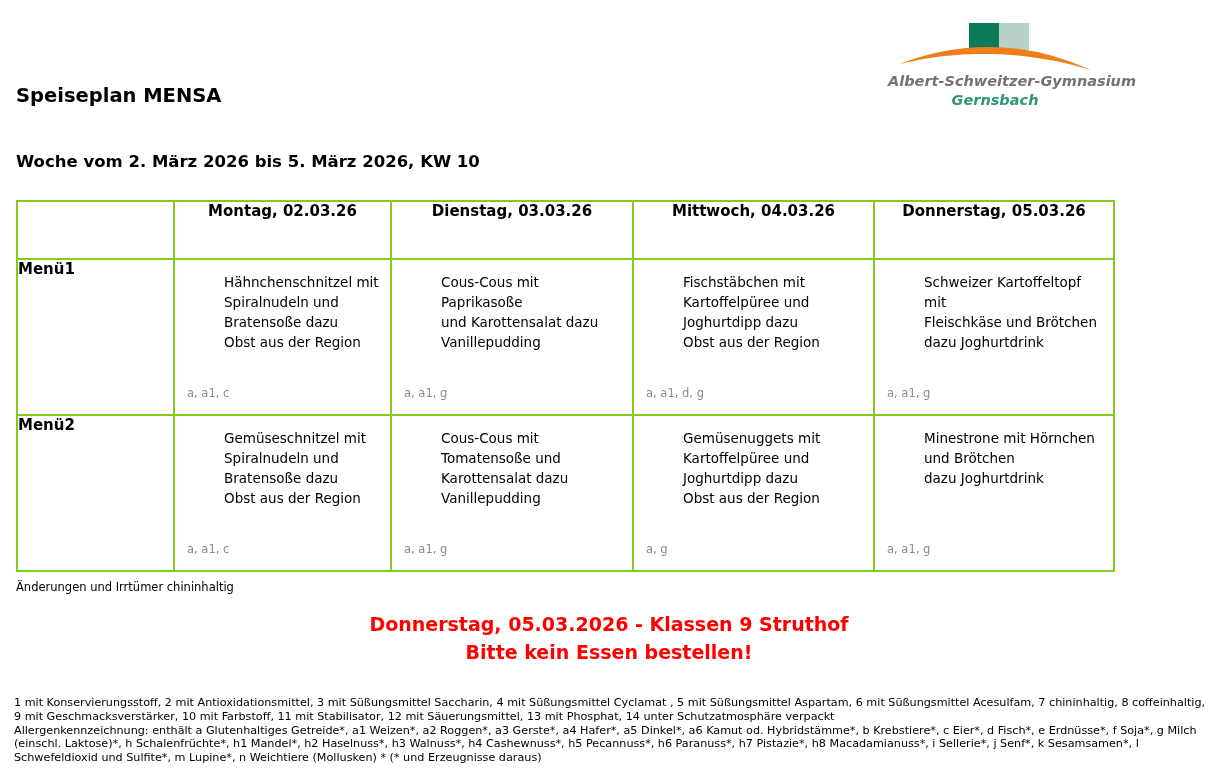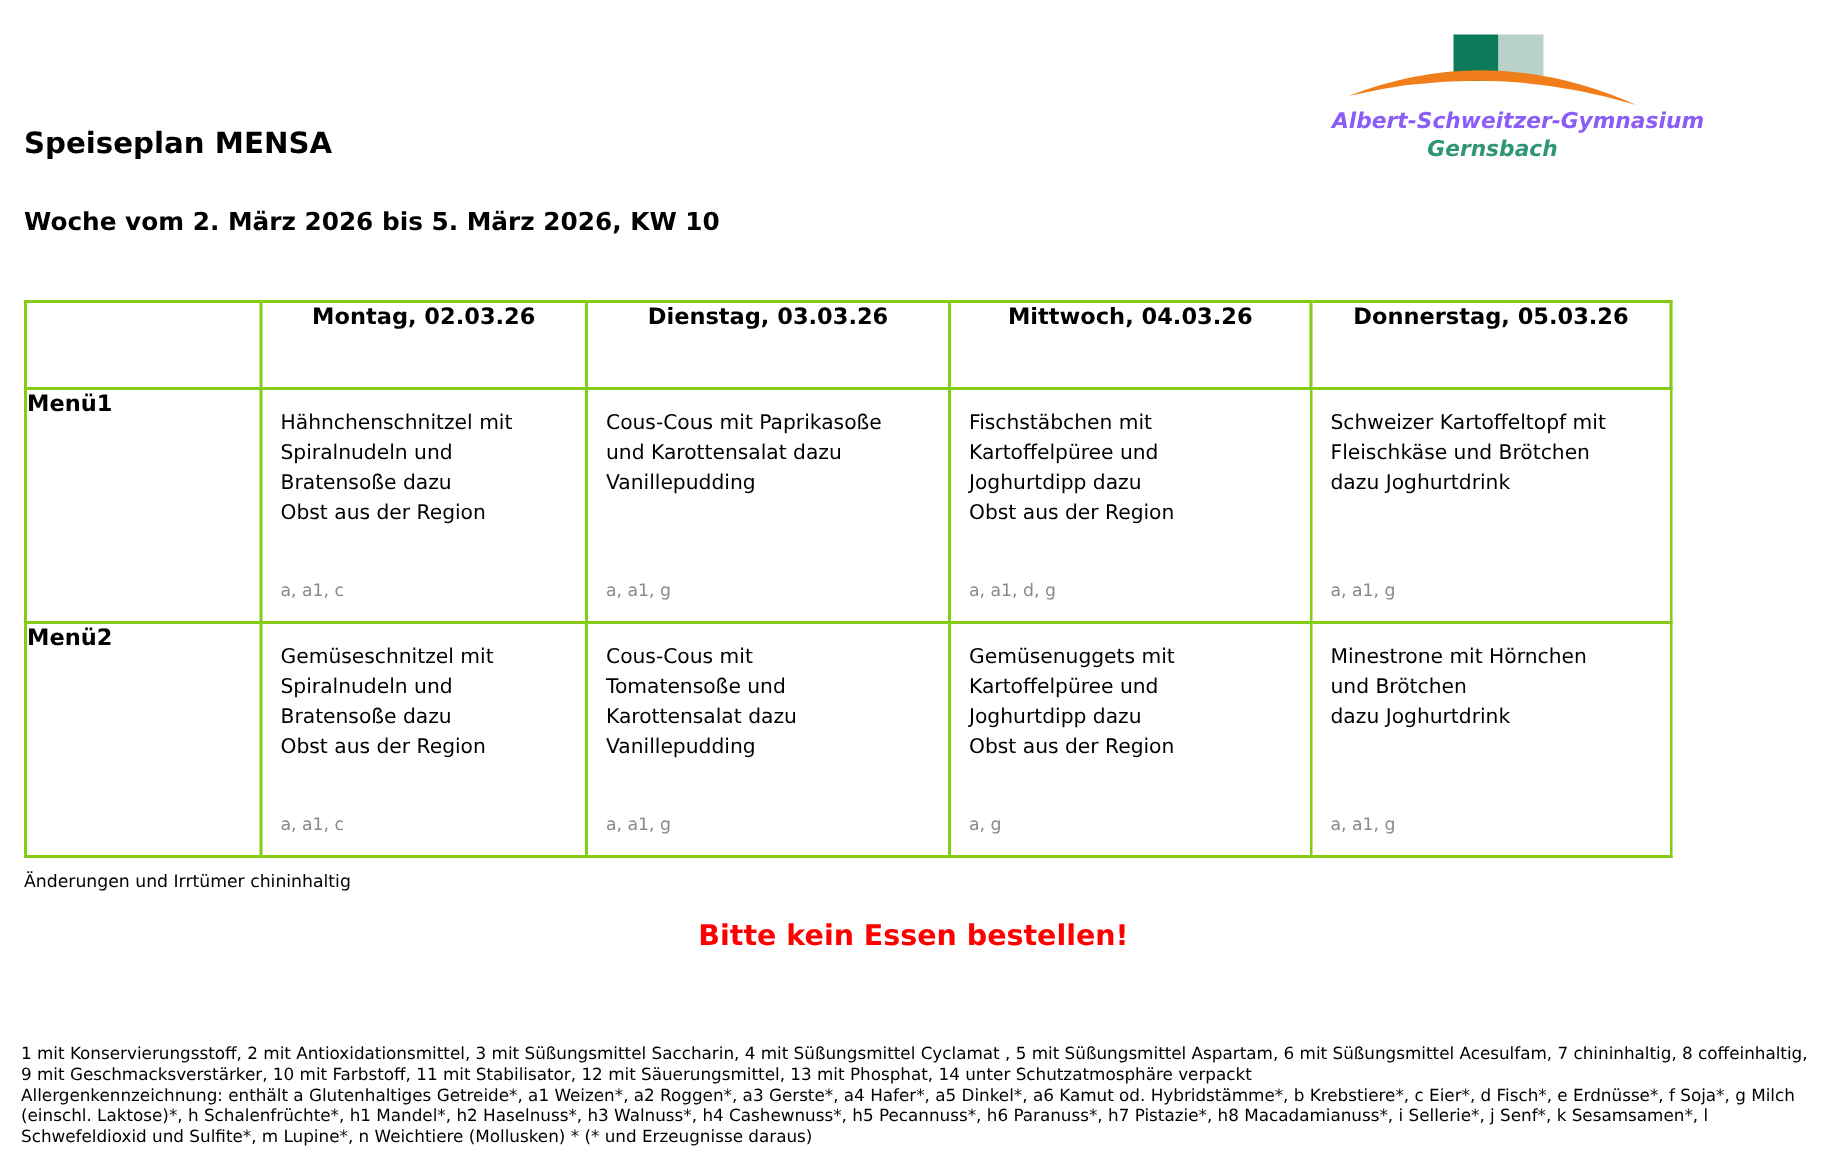--- a/index.html
+++ b/index.html
@@ -19,21 +19,21 @@
     left:888px;
     top:20px;
     width:214px;
     text-align:center;
   }
   .logo svg{display:block;margin:0 auto;}
   .logo-name{
     font-size:14.5px;
     font-weight:bold;
     font-style:italic;
-    color:#8b5cf6;
+    color:#737373;
     line-height:19px;
     margin-top:-6px;
     white-space:nowrap;
   }
   .logo-city{
     font-size:14.5px;
     font-weight:bold;
     font-style:italic;
     color:#2e9677;
     line-height:19px;
@@ -43,21 +43,21 @@
   .title{
     position:absolute;
     left:16px;
     top:84px;
     font-size:19.5px;
     font-weight:bold;
   }
   .subtitle{
     position:absolute;
     left:16px;
-    top:138px;
+    top:152px;
     font-size:16.5px;
     font-weight:bold;
   }
 
   
   table.menu{
     position:absolute;
     left:16px;
     top:200px;
     border-collapse:collapse;
@@ -88,20 +88,21 @@
   }
   td.mealcell{
     height:154px;
     position:relative;
   }
   .meal{
     padding:12px 10px 0 12px;
     font-size:13.5px;
     line-height:20px;
     white-space:pre-line;
+    margin-left:37px;
   }
   .allergens{
     position:absolute;
     left:12px;
     bottom:14px;
     font-size:11.5px;
     color:#8a8a8a;
     text-align:center;
   }
 
@@ -226,20 +227,21 @@
 dazu Joghurtdrink</div>
           <div class="allergens">a, a1, g</div>
         </td>
       </tr>
     </tbody>
   </table>
 
   <div class="disclaimer">Änderungen und Irrtümer chininhaltig</div>
 
   <div class="notice">
+    <div>Donnerstag, 05.03.2026 - Klassen 9 Struthof</div>
     <div>Bitte kein Essen bestellen!</div>
   </div>
 
   <div class="footnotes">
     <div>1 mit Konservierungsstoff, 2 mit Antioxidationsmittel, 3 mit Süßungsmittel Saccharin, 4 mit Süßungsmittel Cyclamat , 5 mit Süßungsmittel Aspartam, 6 mit Süßungsmittel Acesulfam, 7 chininhaltig, 8 coffeinhaltig, 9 mit Geschmacksverstärker, 10 mit Farbstoff, 11 mit Stabilisator, 12 mit Säuerungsmittel, 13 mit Phosphat, 14 unter Schutzatmosphäre verpackt</div>
     <div>Allergenkennzeichnung: enthält a Glutenhaltiges Getreide*, a1 Weizen*, a2 Roggen*, a3 Gerste*, a4 Hafer*, a5 Dinkel*, a6 Kamut od. Hybridstämme*, b Krebstiere*, c Eier*, d Fisch*, e Erdnüsse*, f Soja*, g Milch (einschl. Laktose)*, h Schalenfrüchte*, h1 Mandel*, h2 Haselnuss*, h3 Walnuss*, h4 Cashewnuss*, h5 Pecannuss*, h6 Paranuss*, h7 Pistazie*, h8 Macadamianuss*, i Sellerie*, j Senf*, k Sesamsamen*, l Schwefeldioxid und Sulfite*, m Lupine*, n Weichtiere (Mollusken) * (* und Erzeugnisse daraus)</div>
   </div>
 
 </div>
 

